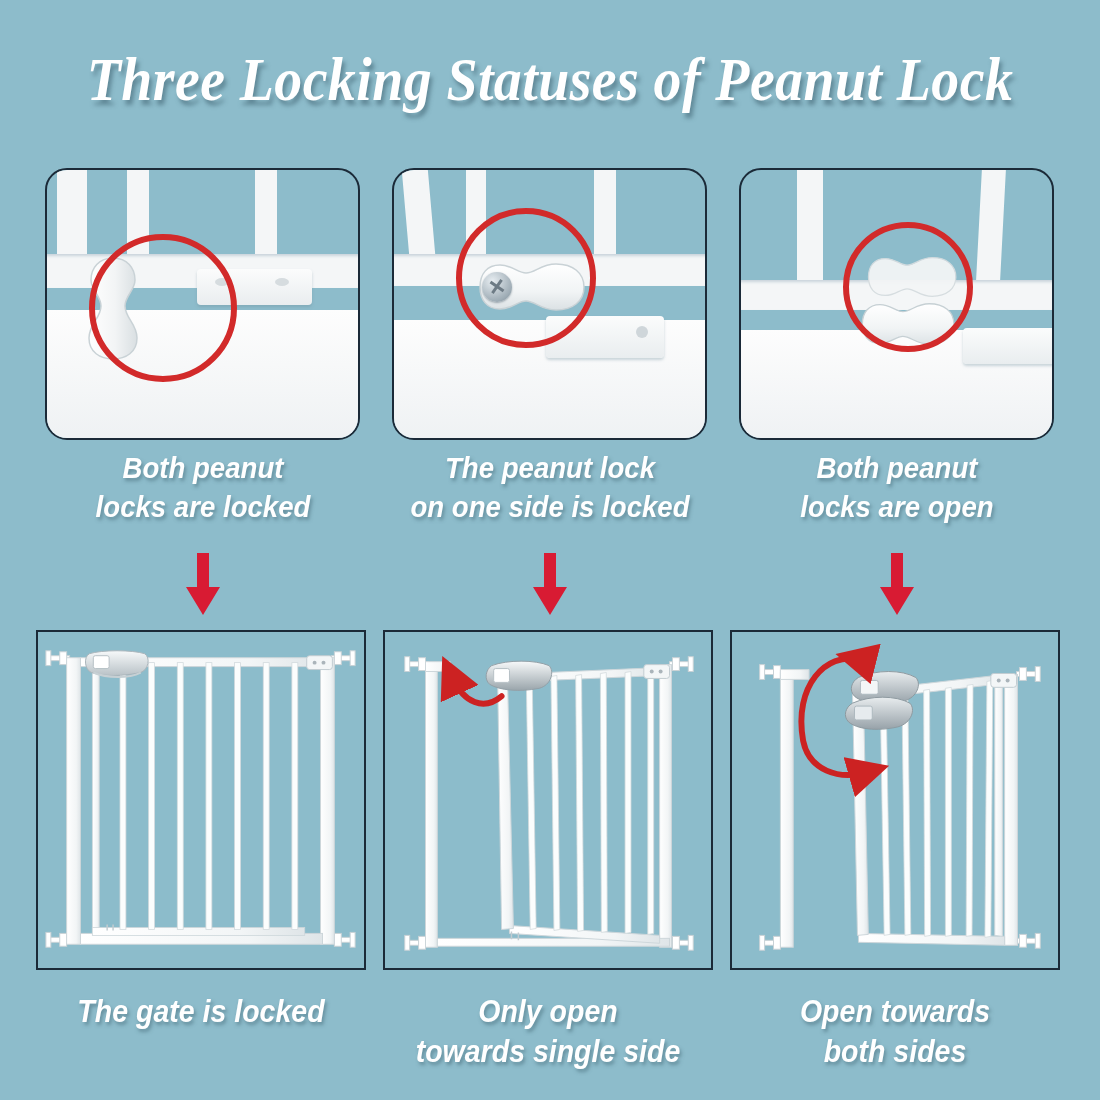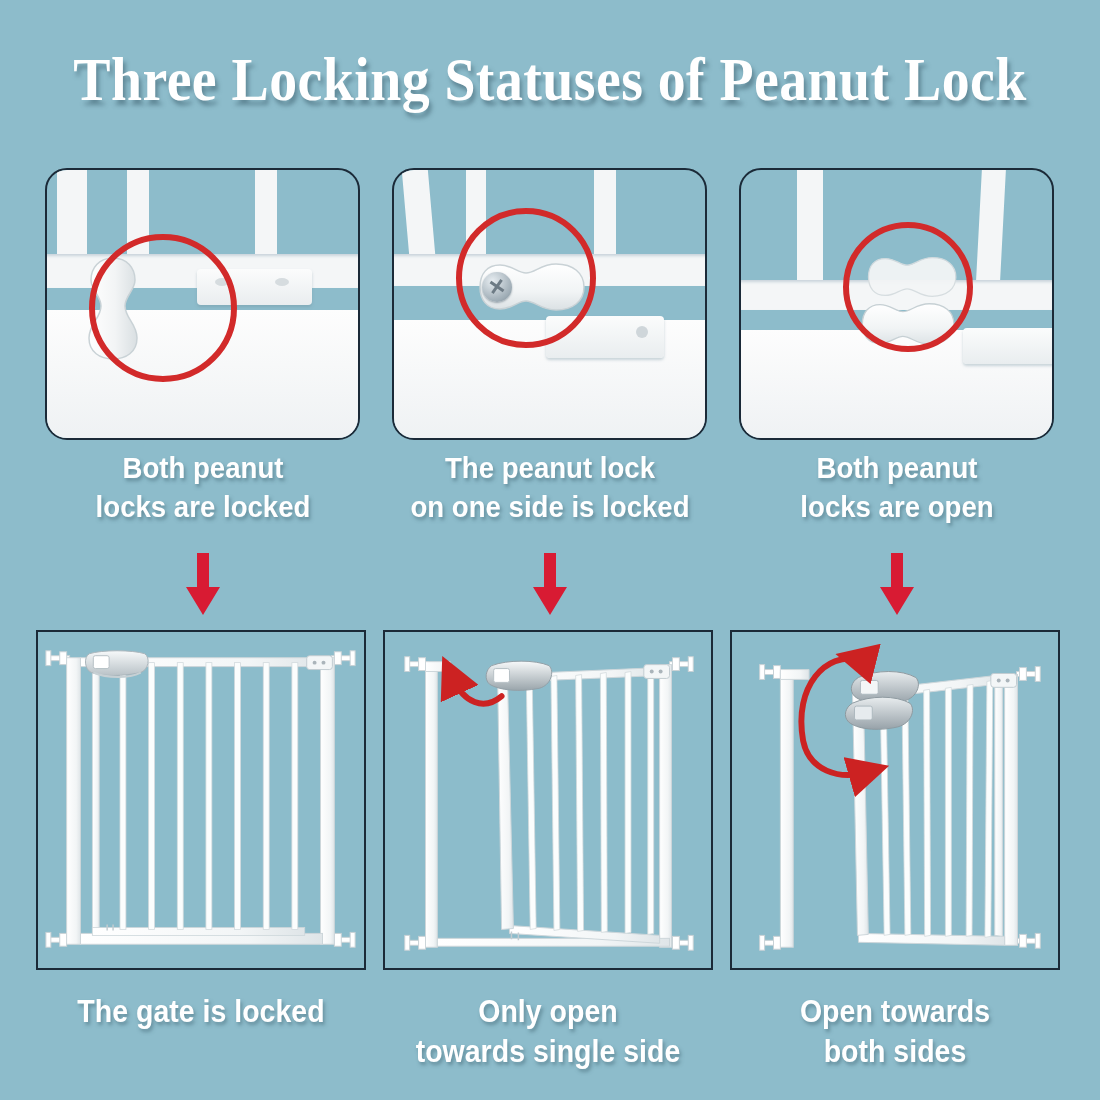--- a/index.html
+++ b/index.html
@@ -3,21 +3,21 @@
 <meta charset="utf-8">
 <style>
   html,body{margin:0;padding:0;}
   body{
     width:1100px;height:1100px;
     background:#8dbccb;
     font-family:"Liberation Sans", sans-serif;
     overflow:hidden;
     position:relative;
   }
-  .page{position:relative;width:1100px;height:1100px;}
+  .page{position:relative;width:1100px;height:1100px;font-style:italic;}
 
   
   .title{
     position:absolute;top:44px;left:0;width:1100px;
     text-align:center;
     font-family:"Liberation Serif", serif;
     font-weight:bold;
     font-size:62px;
     color:#ffffff;
     letter-spacing:0.5px;

